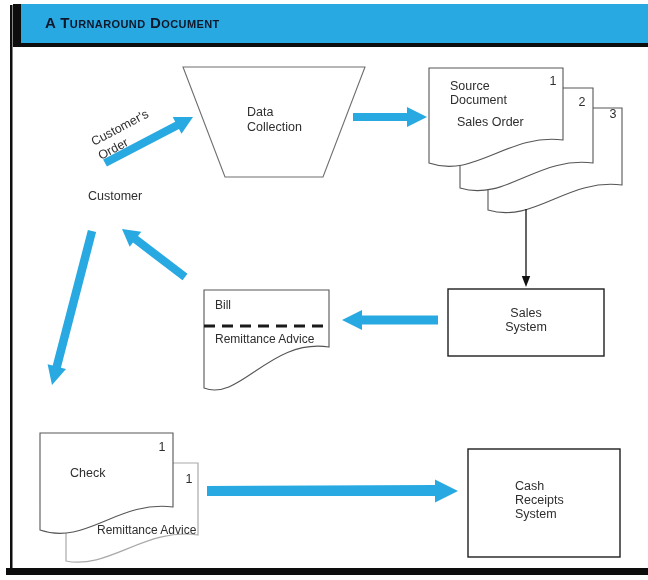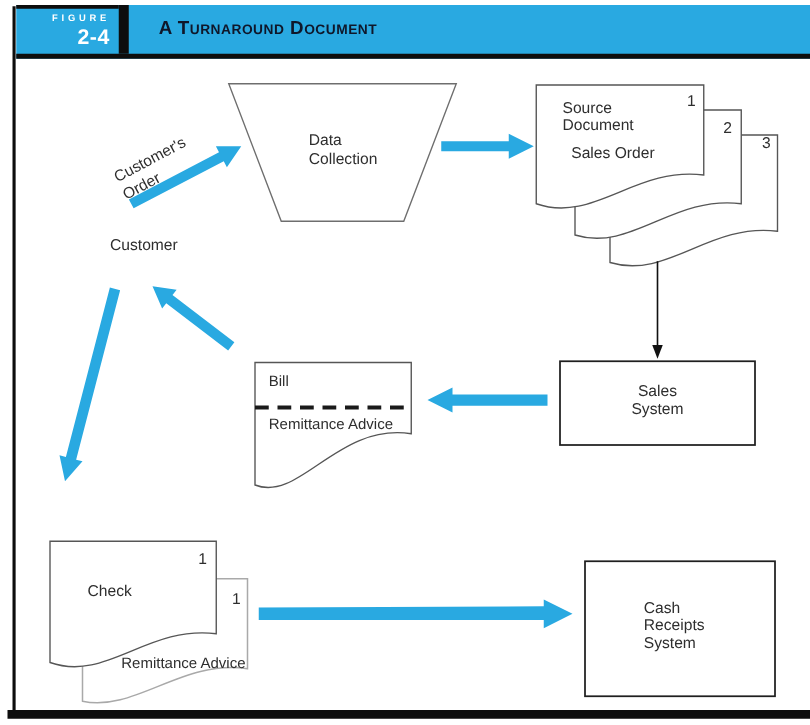--- a/index.html
+++ b/index.html
@@ -32,24 +32,20 @@
   .shape-light{fill:#ffffff;stroke:#a9a9a9;stroke-width:1.2;}
   .sysbox{fill:#ffffff;stroke:#1f1f1f;stroke-width:1.4;}
   .trap{fill:#ffffff;stroke:#6e6e6e;stroke-width:1.1;}
 </style>
 </head>
 <body>
 
 <div class="figure">
 
   <div class="hdr">
-    <div class="hdr-left">
-      <div class="fig-word">FIGURE</div>
-      <div class="fig-num">2-4</div>
-    </div>
     <div class="hdr-divider"></div>
     <div class="hdr-title">A Turnaround Document</div>
   </div>
 
   <svg class="canvas" viewBox="0 0 648 580">
 
     <rect x="10" y="5" width="2.5" height="566" fill="#0d0d0d"></rect>
     <rect x="6" y="568" width="642" height="7" fill="#0d0d0d"></rect>
 
     <polygon points="106.9,166.5 179.0,128.9 181.5,133.7 193,117 172.7,116.9 175.2,121.8 103.1,159.5" fill="#29A9E1"></polygon>

